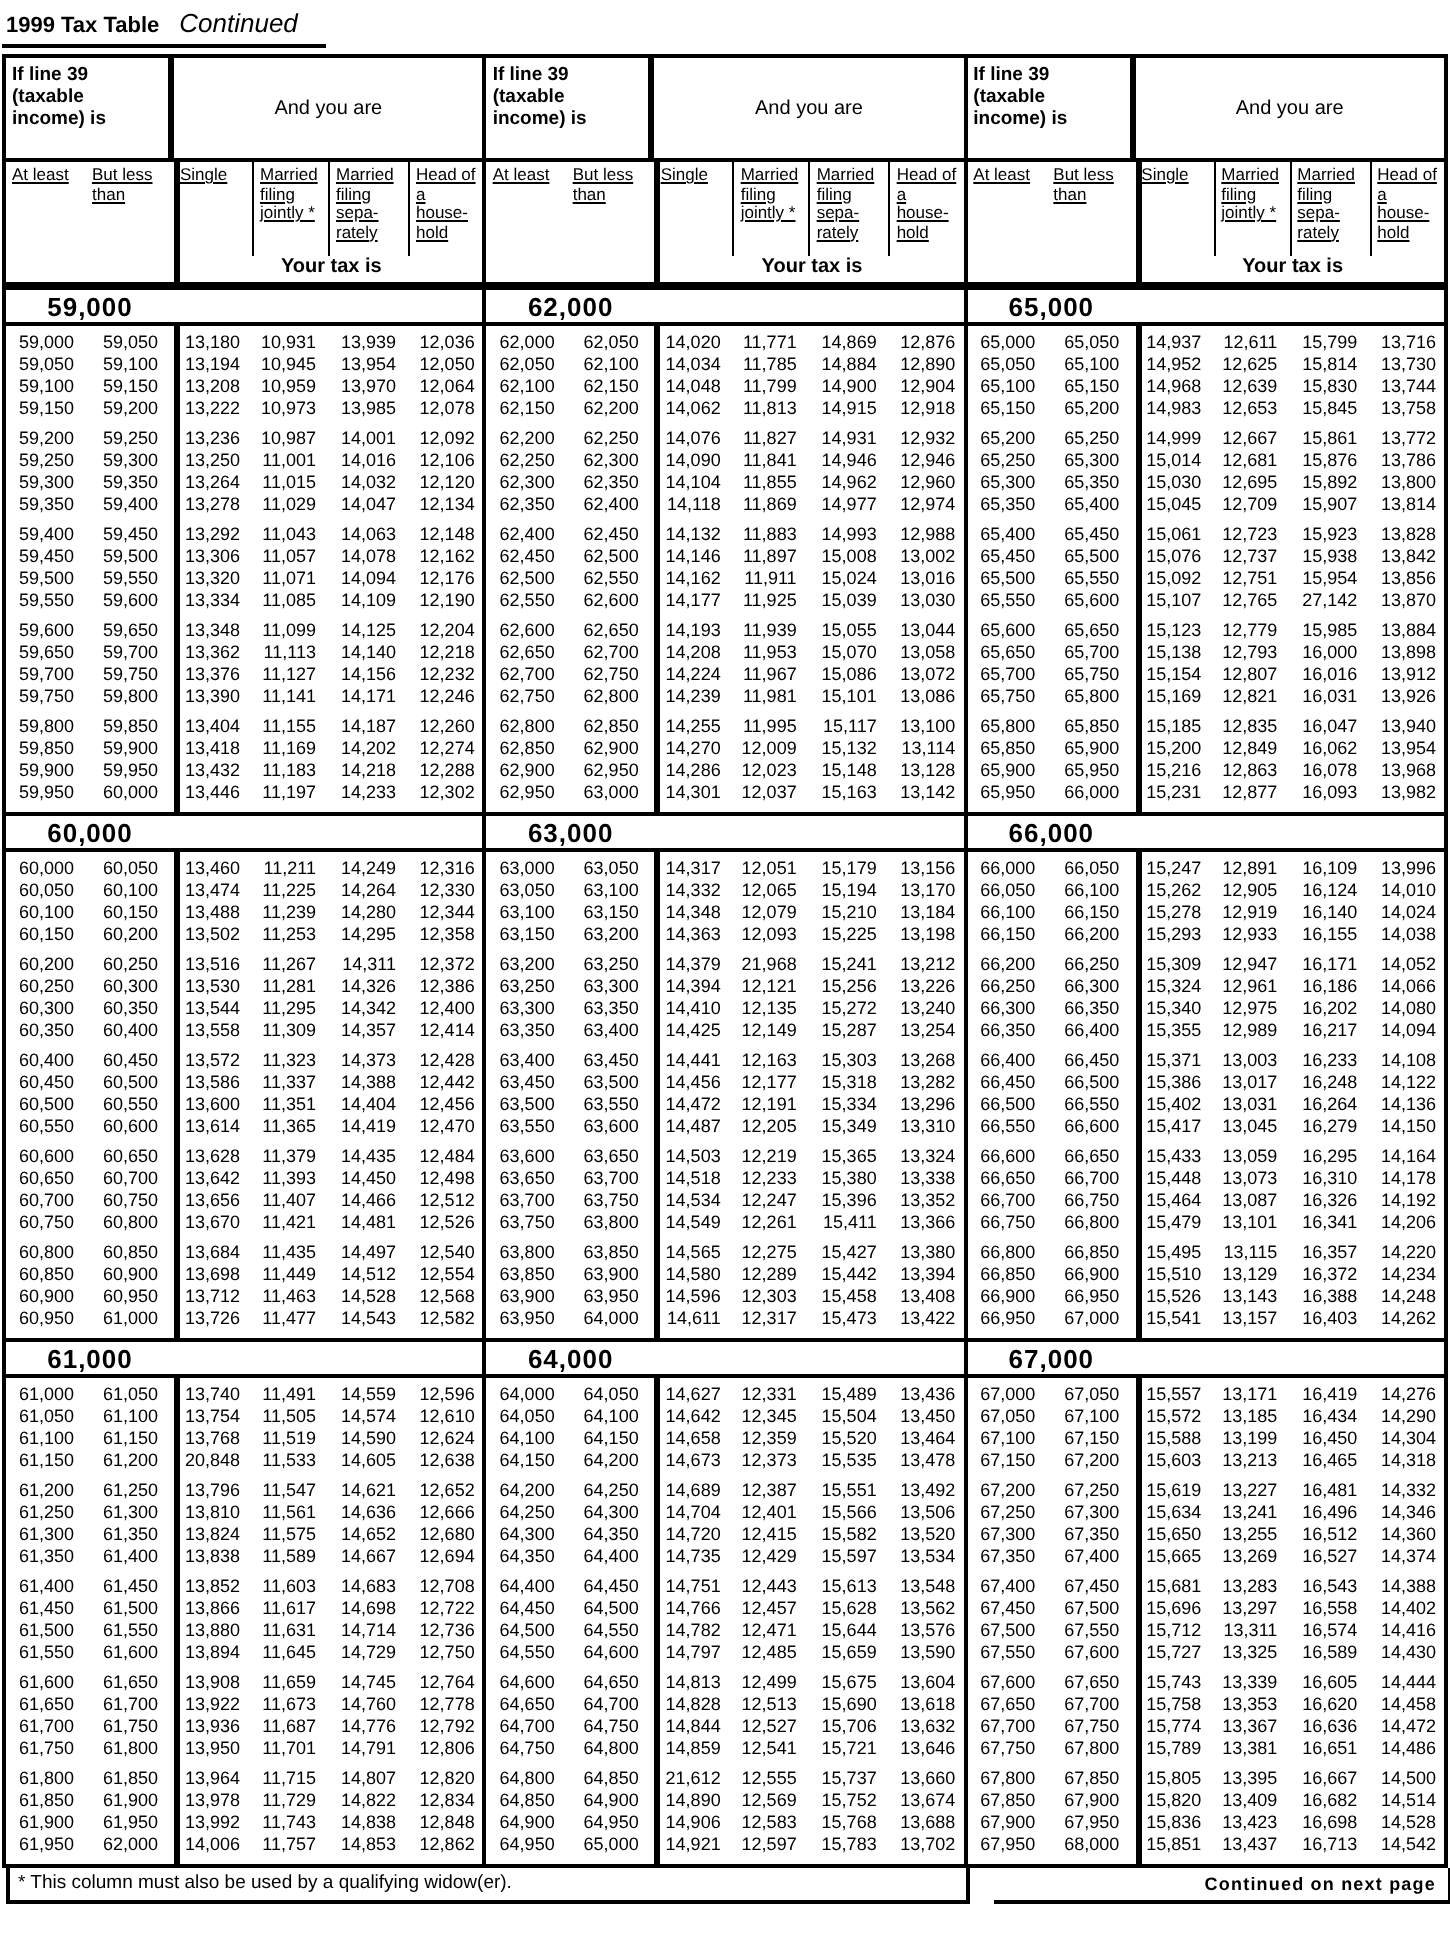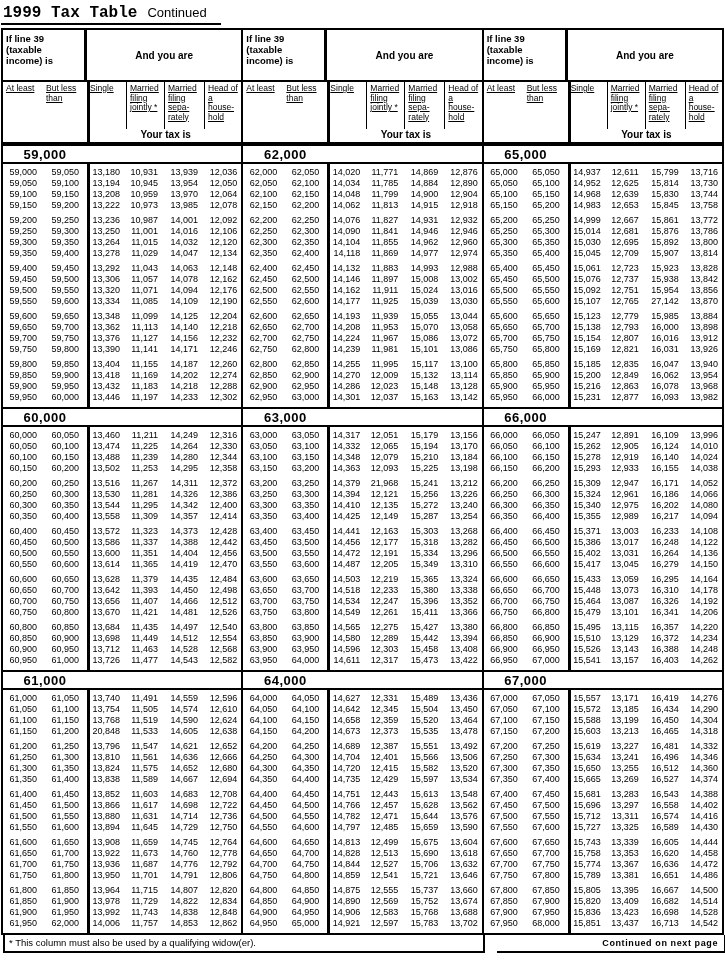--- a/index.html
+++ b/index.html
@@ -1,34 +1,34 @@
 <!DOCTYPE html>
 <html><head>
 <meta charset="utf-8">
 <style>
   * { margin:0; padding:0; box-sizing:border-box; }
   html,body { background:#fff; }
   body { width:725px; height:967px; font-family:"Liberation Sans",sans-serif; color:#000; }
   .page { width:725px; height:967px; padding:3px 1px 0 1px; }
 
   .title-row { display:inline-block; border-bottom:2px solid #000; padding:0 14px 1px 2px; margin-bottom:3px; }
-  .title { font-size:16px; font-weight:bold;font-family:Liberation Mono, monospace; }
-  .subtitle { font-size:13px; margin-left:10px; }
+  .title { font-size:11px; font-weight:bold; }
+  .subtitle { font-size:13px; font-style:italic; margin-left:10px; }
 
   .panels { display:flex; width:723px; border-top:2px solid #000; border-bottom:2px solid #000;
             border-left:2px solid #000; border-right:2px solid #000; }
   .panel { flex:1 1 0; min-width:0; }
   .panel + .panel { border-left:2px solid #000; }
 
   
   .phead-top { display:flex; height:52px; border-bottom:2px solid #000; }
   .cell.income { width:84px; border-right:3px solid #000; font-weight:bold; font-size:9.5px;
                  line-height:11px; padding:3px 20px 0 3px; }
   .cell.andyouare { flex:1; display:flex; align-items:center; justify-content:center;
-                    font-weight:bold; font-size:10px; }
+                    font-weight:normal; font-size:10px; }
   .phead-sub { position:relative; border-bottom:2px solid #000; }
   .labels-row { display:grid; grid-template-columns:40px 44px 39px 38px 40px 1fr; height:47px; }
   .lab { font-size:8.5px; line-height:9.5px; padding:2px 1px 0 3px;text-decoration:underline; }
   .labels-row > :nth-child(n+4) { border-left:1px solid #000; }
   .yourtax-row { display:flex; height:13px; }
   .yt-spacer { width:87px; }
   .yt-text { flex:1; text-align:center; font-weight:bold; font-size:10px; line-height:12px; }
 
   
   .sec-label { height:20px; border-top:2px solid #000; border-bottom:2px solid #000;
@@ -1070,21 +1070,21 @@
               <div class="c c0">64,750</div>
               <div class="c c1">64,800</div>
               <div class="c c2">14,859</div>
               <div class="c c3">12,541</div>
               <div class="c c4">15,721</div>
               <div class="c c5">13,646</div>
             </div>
             <div class="row gap">
               <div class="c c0">64,800</div>
               <div class="c c1">64,850</div>
-              <div class="c c2">14,875</div>
+              <div class="c c2">21,612</div>
               <div class="c c3">12,555</div>
               <div class="c c4">15,737</div>
               <div class="c c5">13,660</div>
             </div>
             <div class="row">
               <div class="c c0">64,850</div>
               <div class="c c1">64,900</div>
               <div class="c c2">14,890</div>
               <div class="c c3">12,569</div>
               <div class="c c4">15,752</div>

